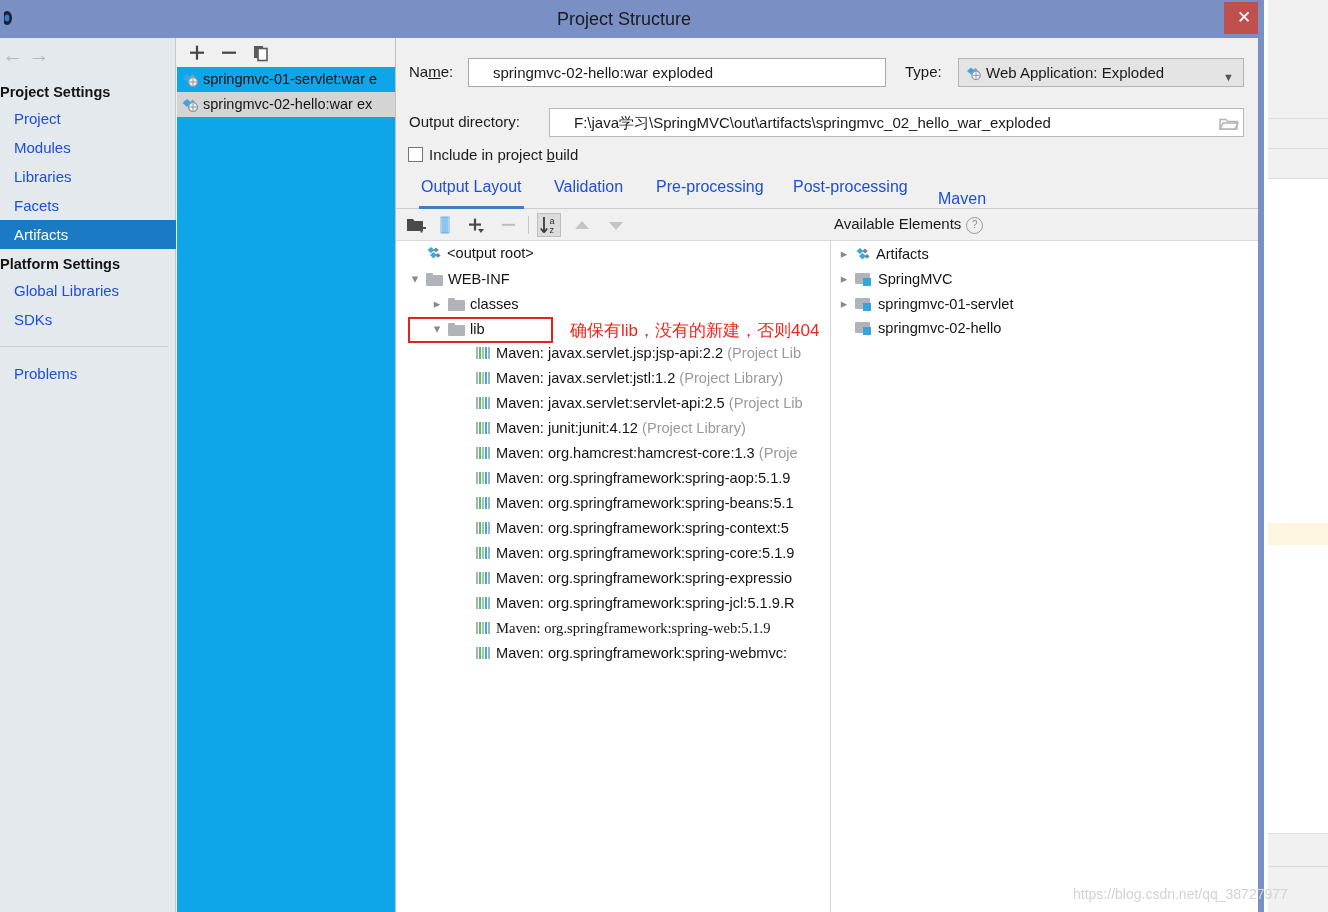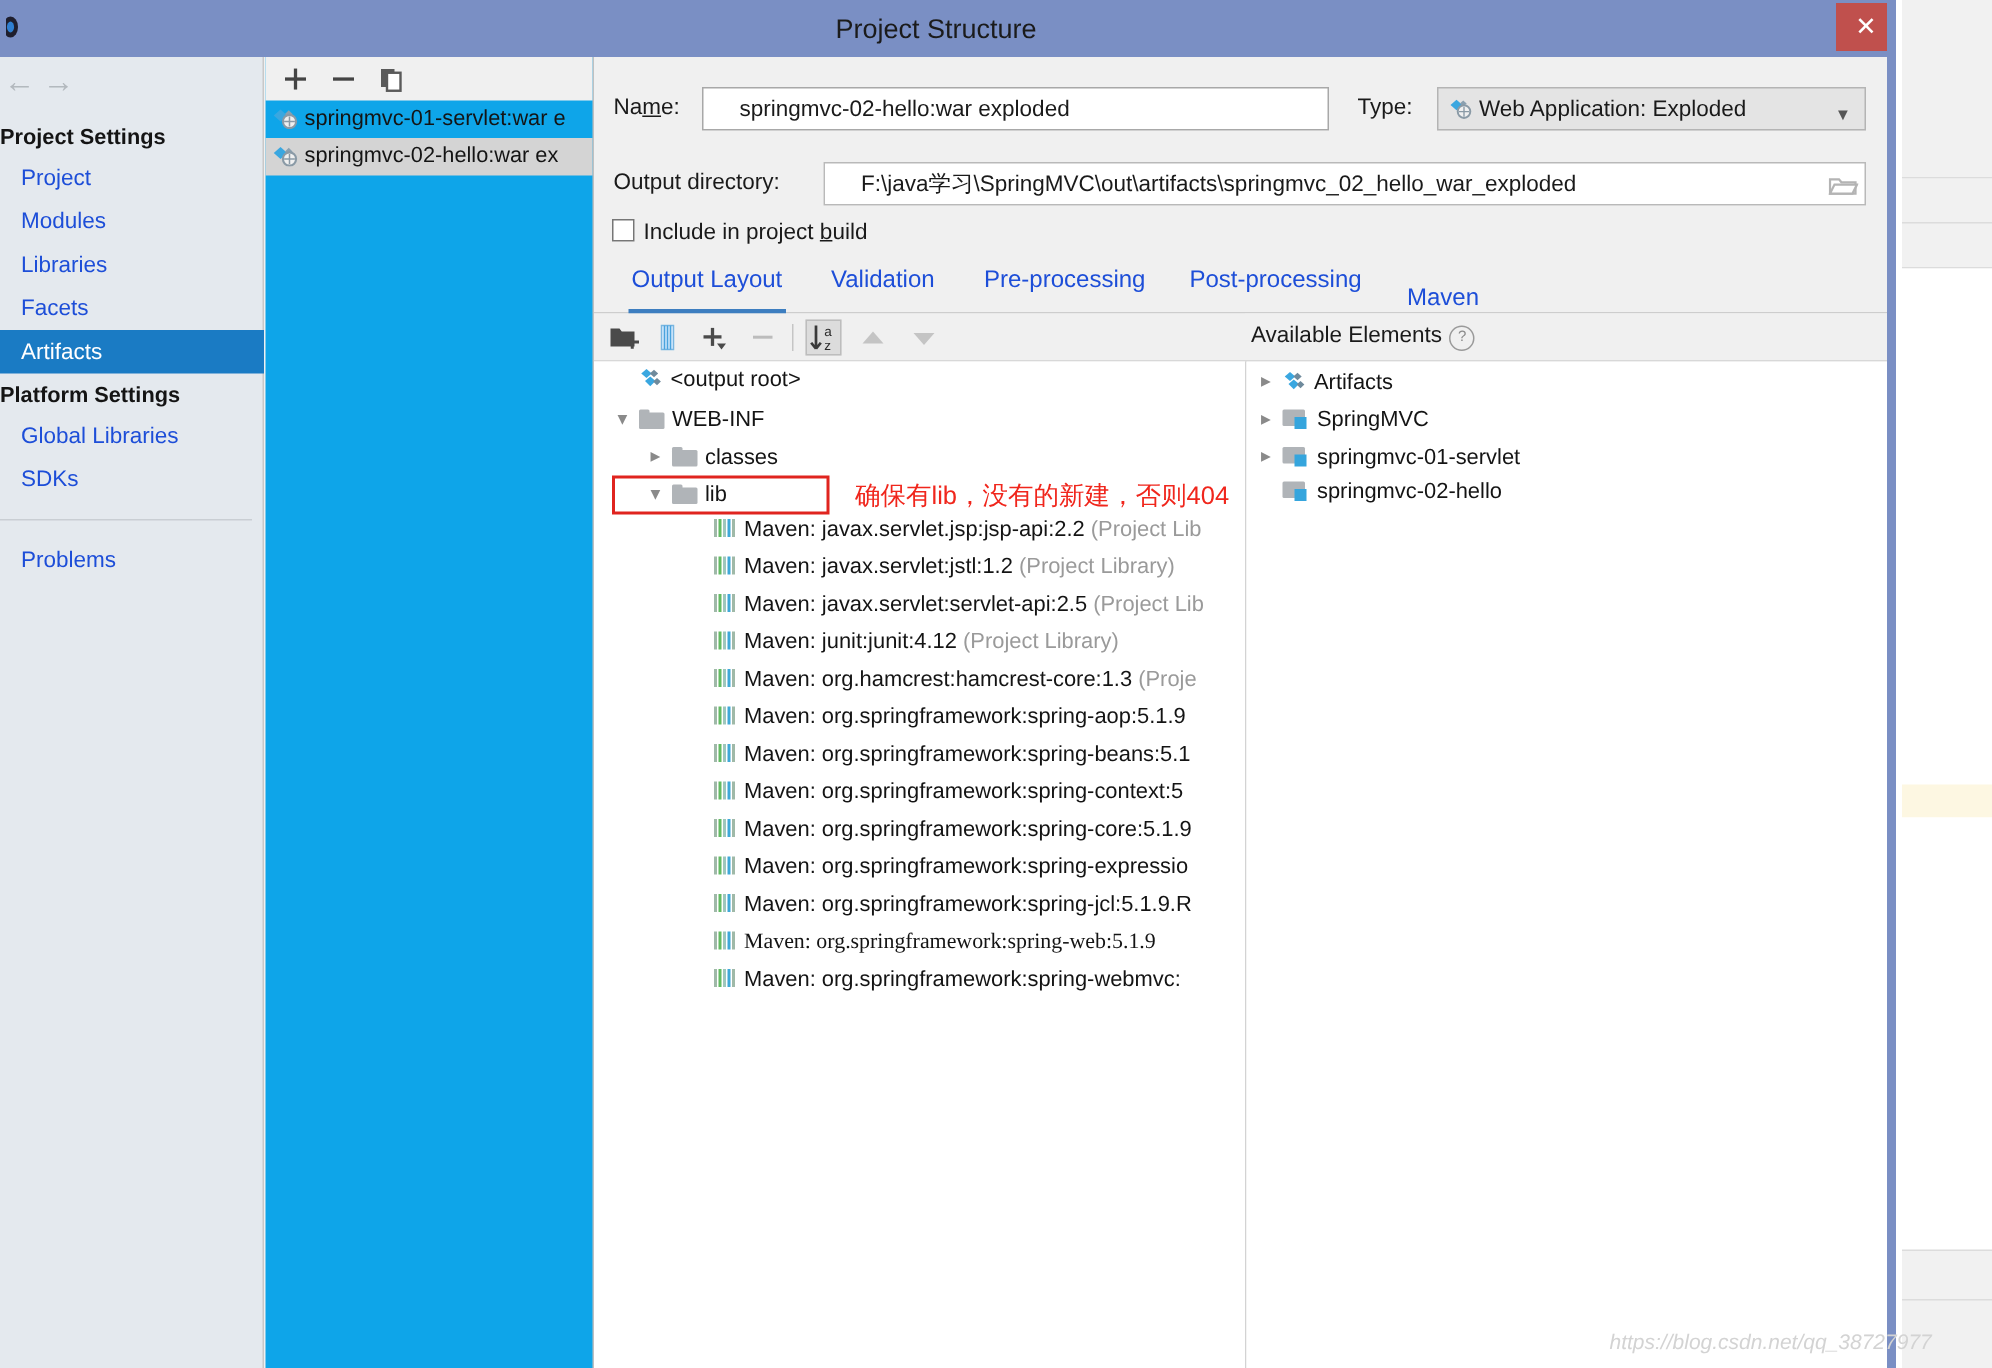--- a/index.html
+++ b/index.html
@@ -161,21 +161,21 @@
   .ico-modfolder:before{content:"";position:absolute;left:0;top:1px;width:15px;height:11px;background:#b0b4b8;border-radius:1px;}
   .ico-modfolder:after{content:"";position:absolute;left:8px;top:6px;width:8px;height:8px;background:#35a5dd;}
 
   .hl-box{
     position:absolute;border:2.5px solid #e0241f;box-sizing:border-box;pointer-events:none;
   }
   .annot{
     position:absolute;color:#f0261c;font-size:17px;white-space:nowrap;
   }
   .watermark{
-    position:absolute;color:#d3d3d3;font-size:14px;white-space:nowrap;font-style:italic;
+    position:absolute;color:#d3d3d3;font-size:14px;white-space:nowrap;
   }
 </style>
 </head>
 <body>
 
 <div class="bg-root">
   <div class="bg-panel" style="top:0;height:178px;"></div>
   <div class="bg-line" style="top:118px;width:60px;"></div>
   <div class="bg-panel" style="top:119px;height:60px;"></div>
   <div class="bg-line" style="top:148px;width:60px;"></div>

